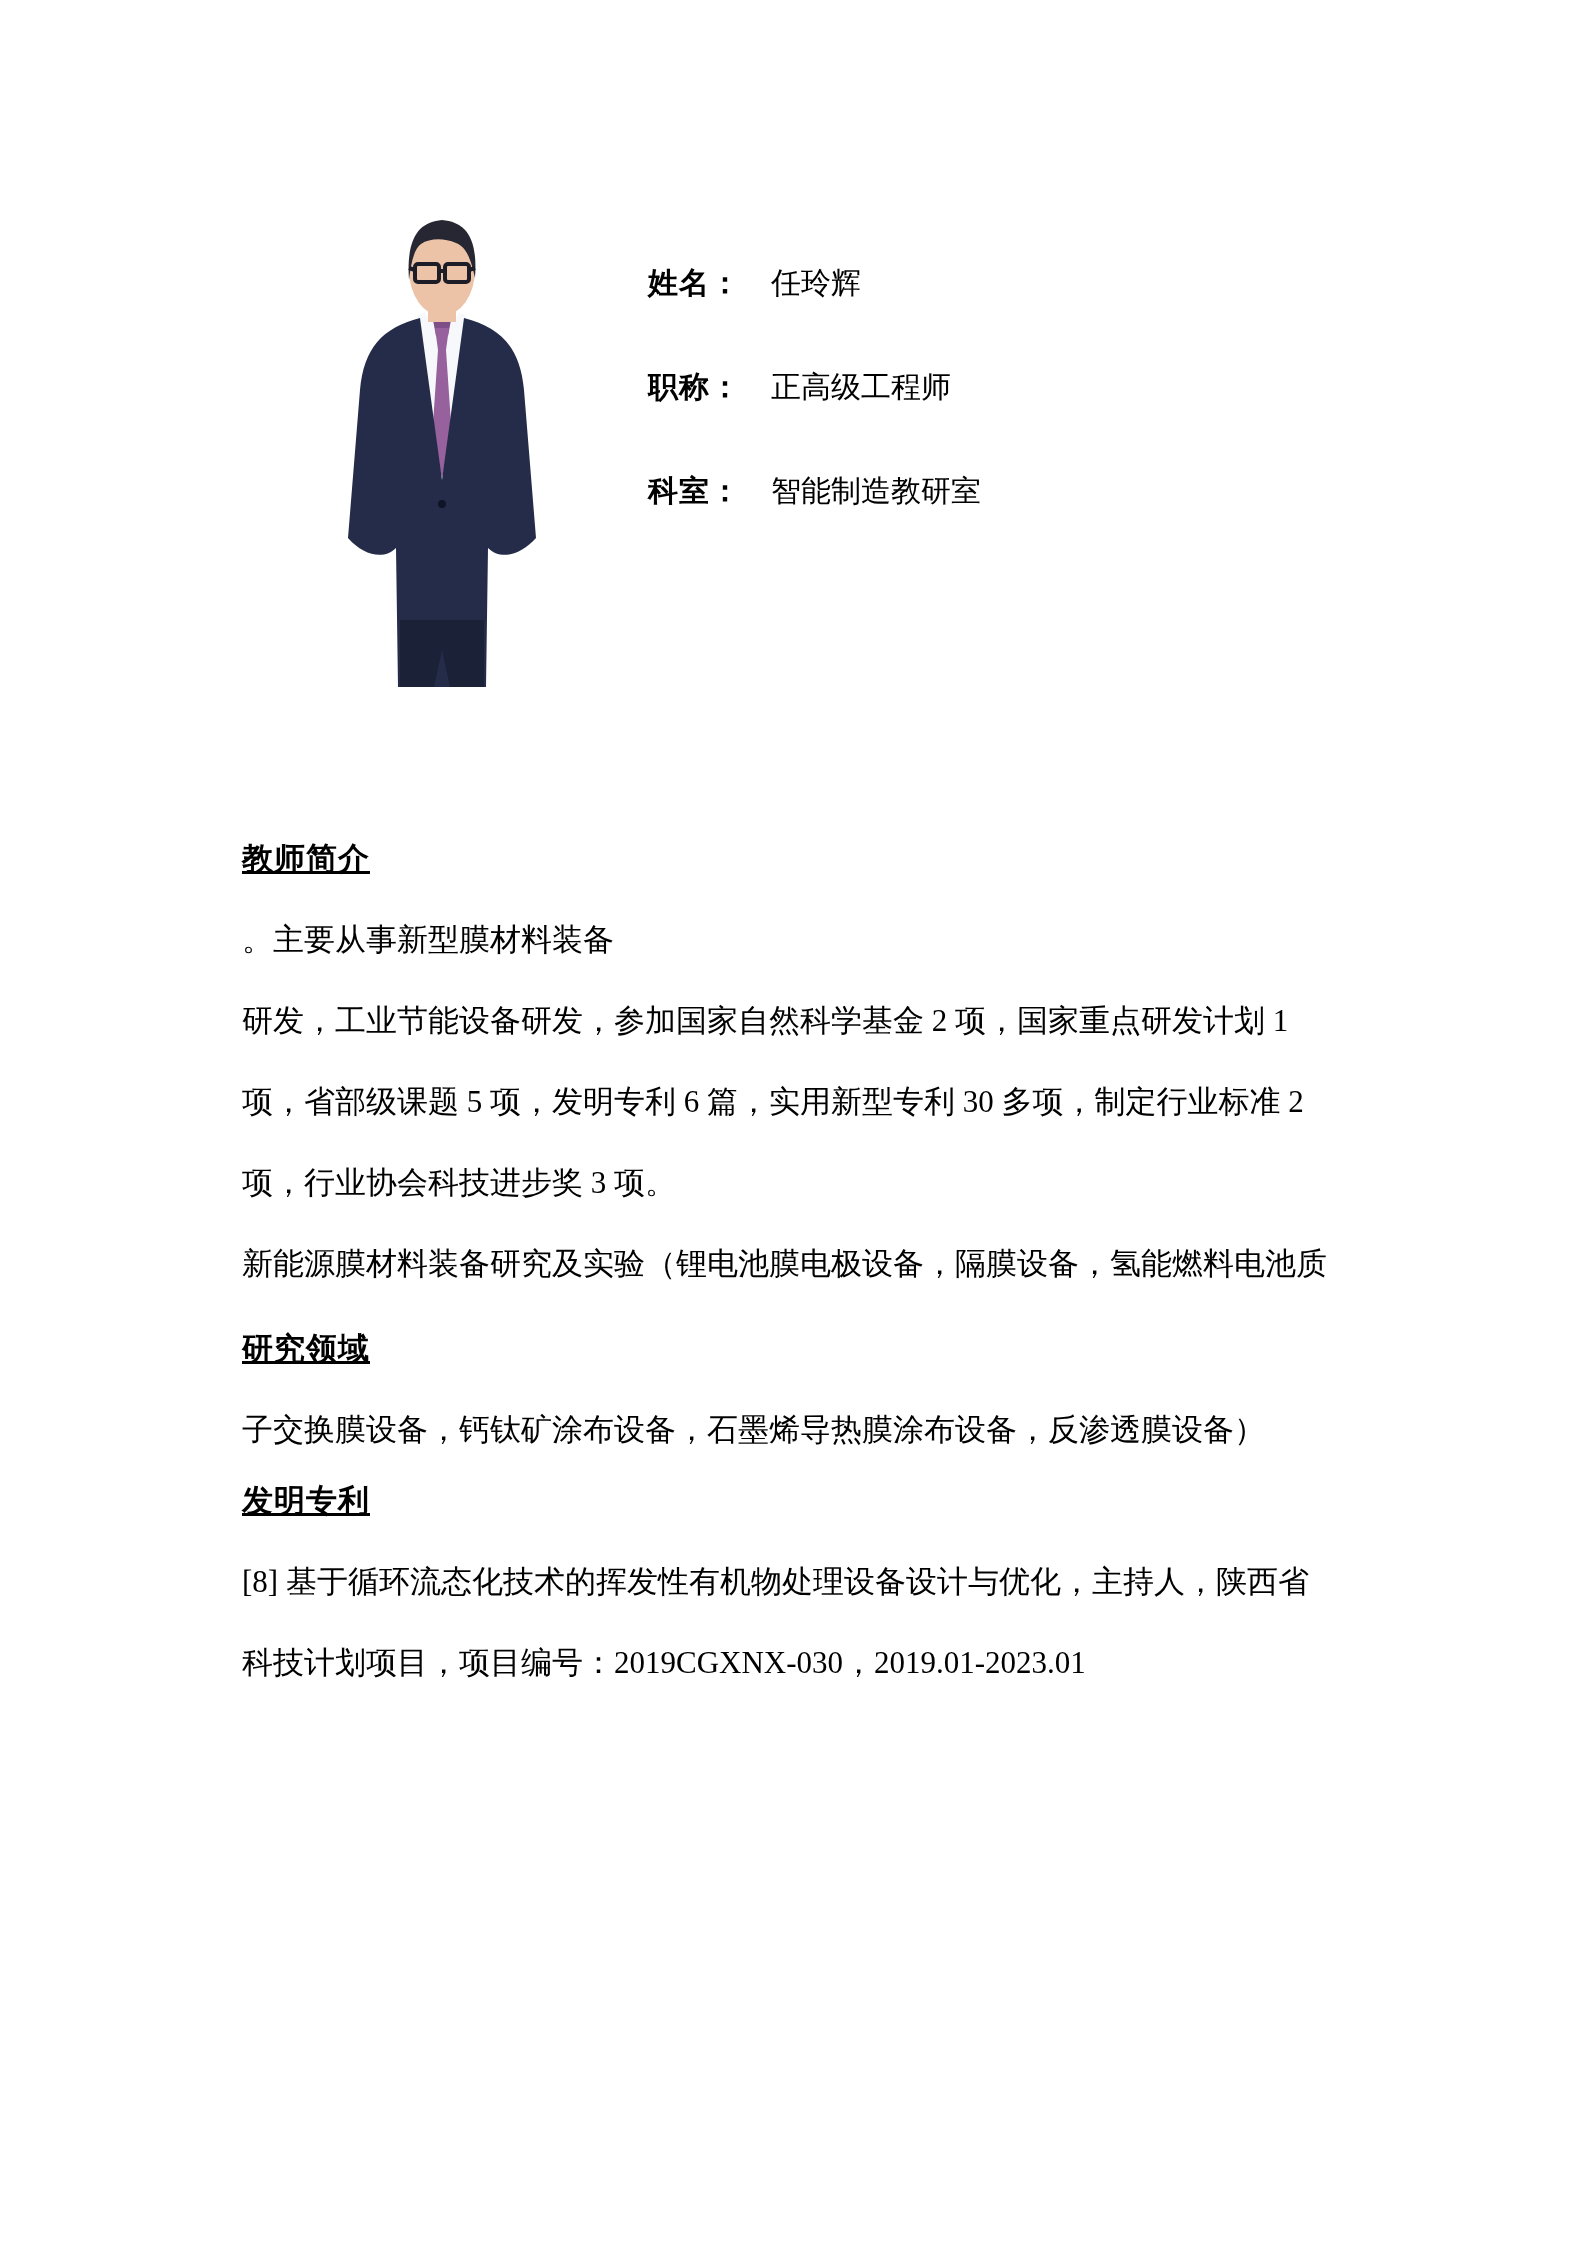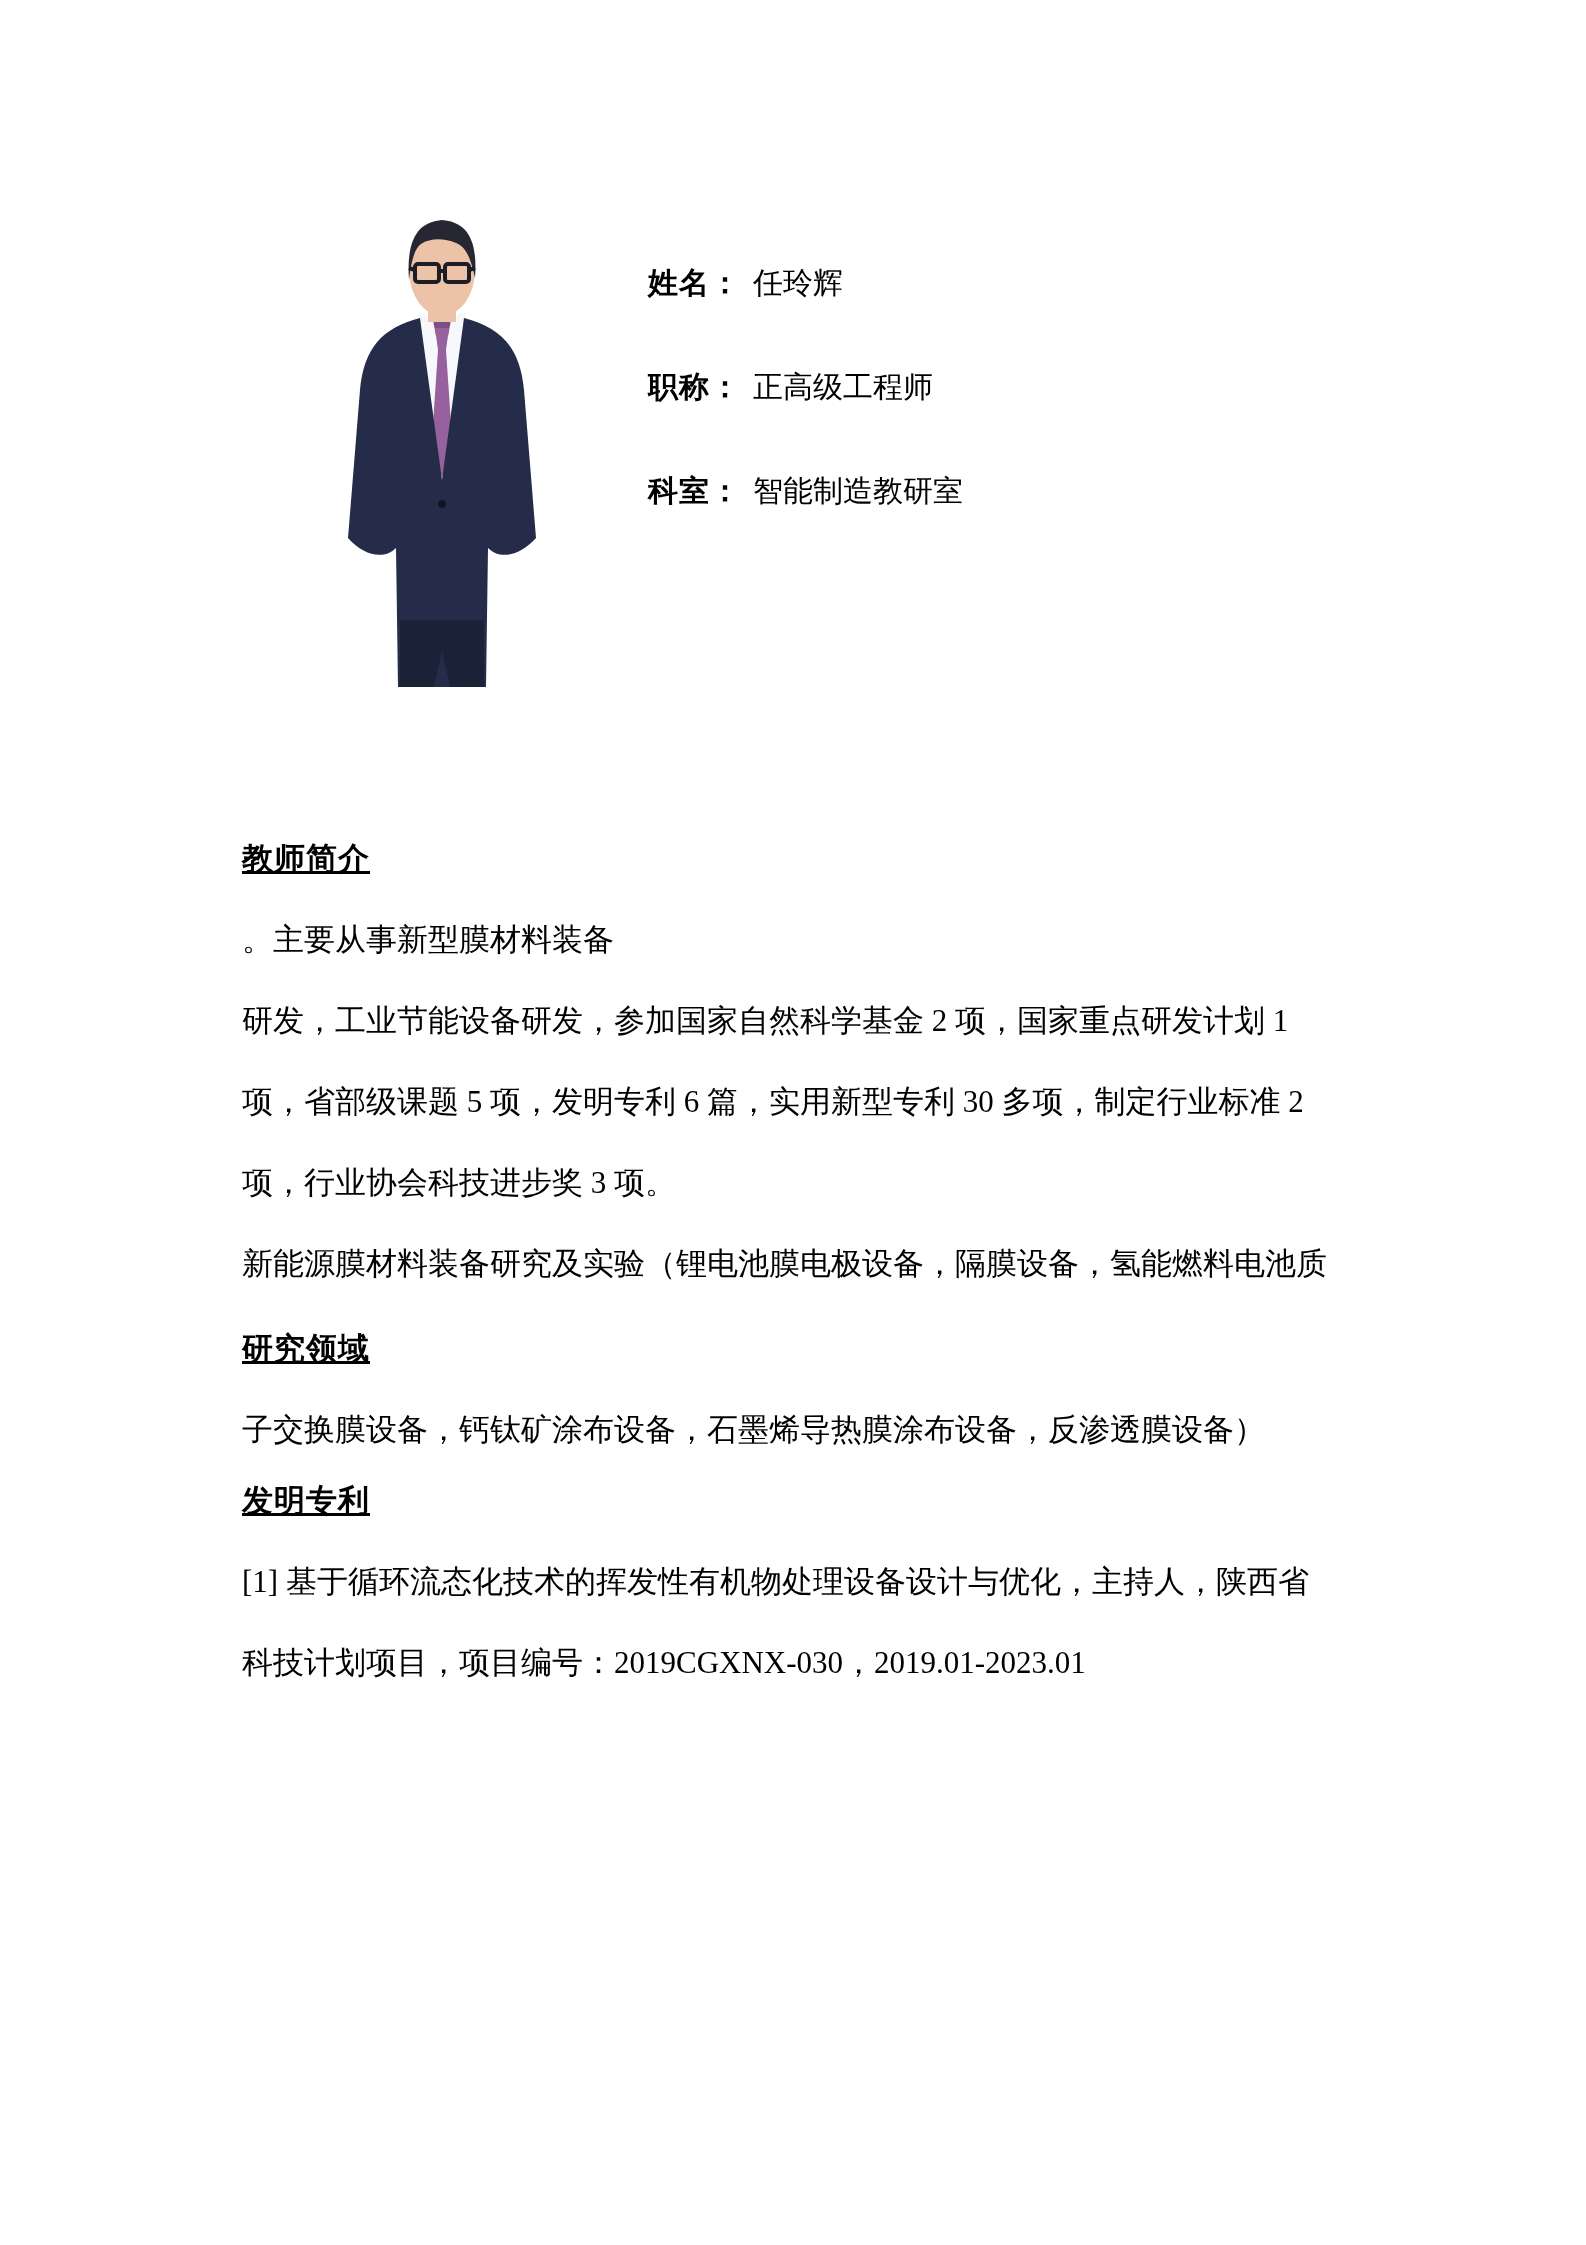--- a/index.html
+++ b/index.html
@@ -18,21 +18,21 @@
   }
   .photo svg { width:100%; height:100%; display:block; }
   .glasses { fill:none; stroke-width:4px; }
   
   .info {
     position:absolute; left:648px; top:231px;
     font-size:30px;
   }
   .info-row { height:104px; display:flex; align-items:center; }
   .info-row .lbl { font-weight:bold; letter-spacing:1px; }
-  .info-row .val { margin-left:12px; }
+  .info-row .val { margin-left:30px; }
   
   .doc-body {
     position:absolute; left:242px; top:818px;
     width:1160px;
     font-size:31px;
   }
   .line { height:81px; display:flex; align-items:center; white-space:pre; }
   .heading { font-weight:bold; letter-spacing:1px;text-decoration:underline; }
   .b { font-weight:bold; }
   .gap17 { margin-top:17px; }
@@ -119,18 +119,18 @@
 
 
     <div>
       <div class="line">新能源膜材料装备研究及实验（锂电池膜电极设备，隔膜设备，氢能燃料电池质</div>
       <div class="line heading gap4">研究领域</div>
       <div class="line">子交换膜设备，钙钛矿涂布设备，石墨烯导热膜涂布设备，反渗透膜设备）</div>
     </div>
 
     <div>
       <div class="line heading gapneg10">发明专利</div>
-      <div class="line">[1] 基于循环流态化技术的挥发性有机物处理设备设计与优化，主持人，陕西省</div>
+      <div class="line">[8] 基于循环流态化技术的挥发性有机物处理设备设计与优化，主持人，陕西省</div>
       <div class="line">科技计划项目，项目编号：2019CGXNX-030，2019.01-2023.01</div>
     </div>
 
   </div>
 </div>
 
 </body></html>

